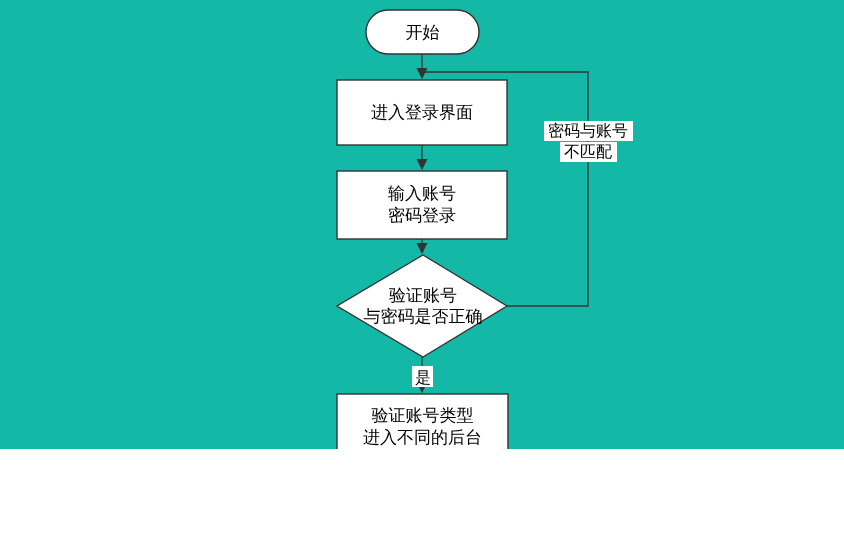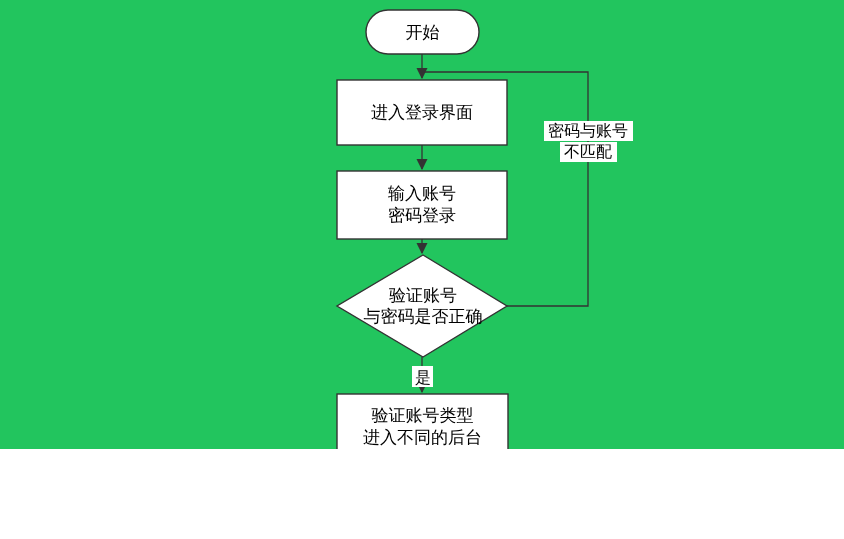--- a/index.html
+++ b/index.html
@@ -7,21 +7,21 @@
     padding: 0;
     width: 844px;
     height: 539px;
     background: #ffffff;
     font-family: "DejaVu Sans", sans-serif;
   }
   .canvas {
     position: relative;
     width: 844px;
     height: 449px;
-    background: #22c55e;
+    background: #14b8a6;
     overflow: hidden;
   }
   svg text {
     fill: #000000;
     font-family: "DejaVu Sans", sans-serif;
     font-size: 17px;
     text-anchor: middle;
   }
   svg text.edge-label {
     font-size: 16px;

